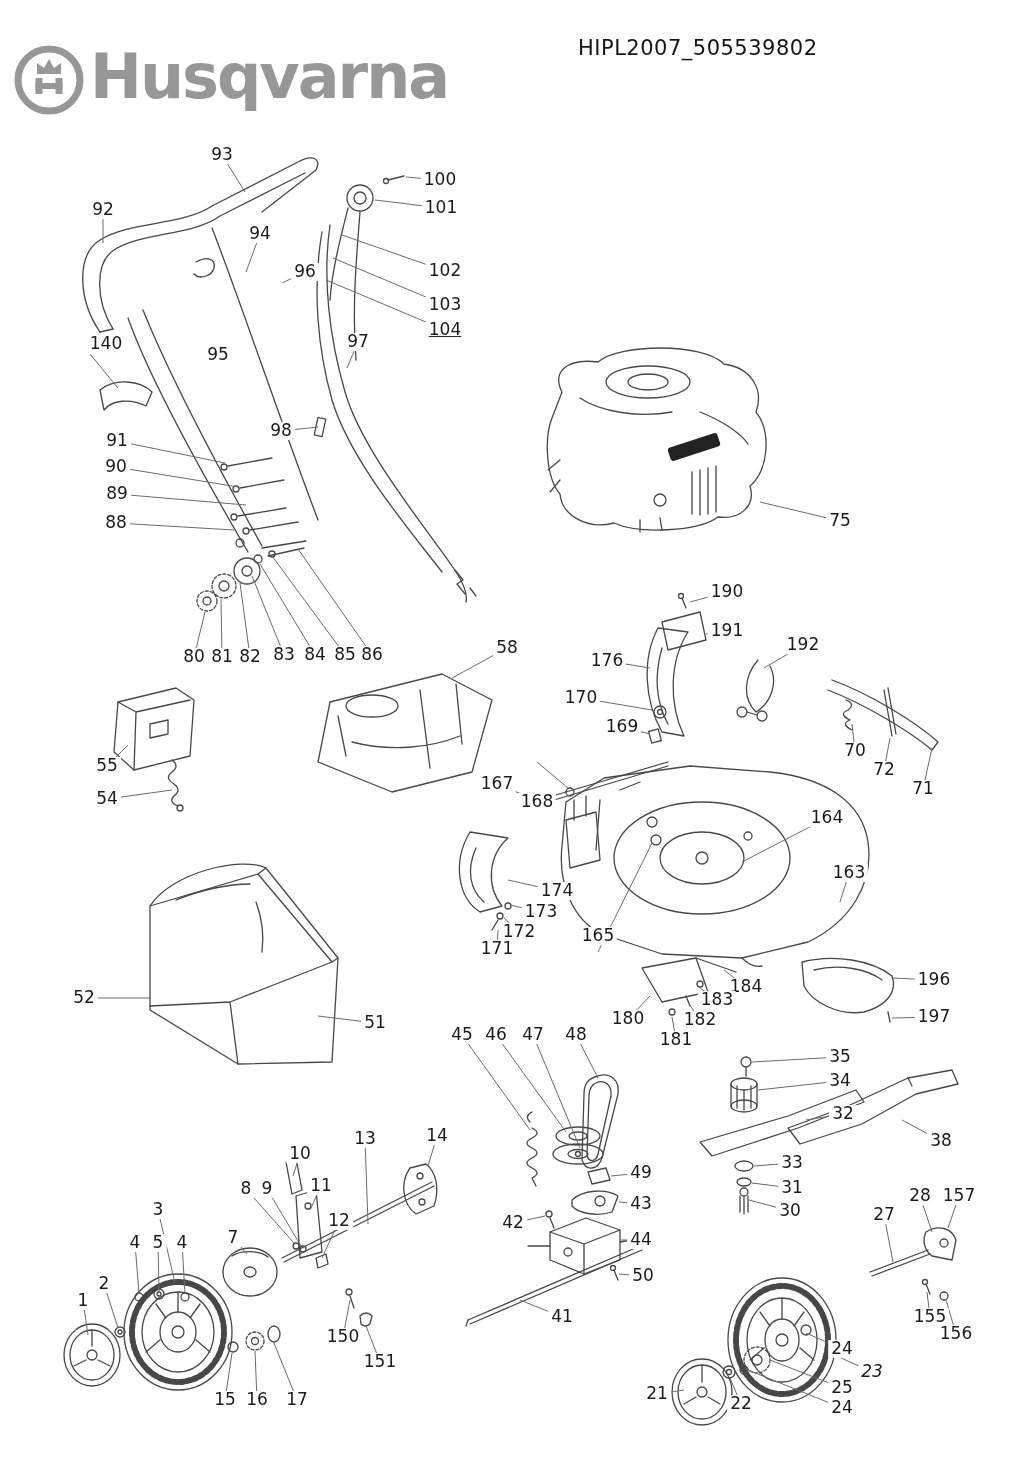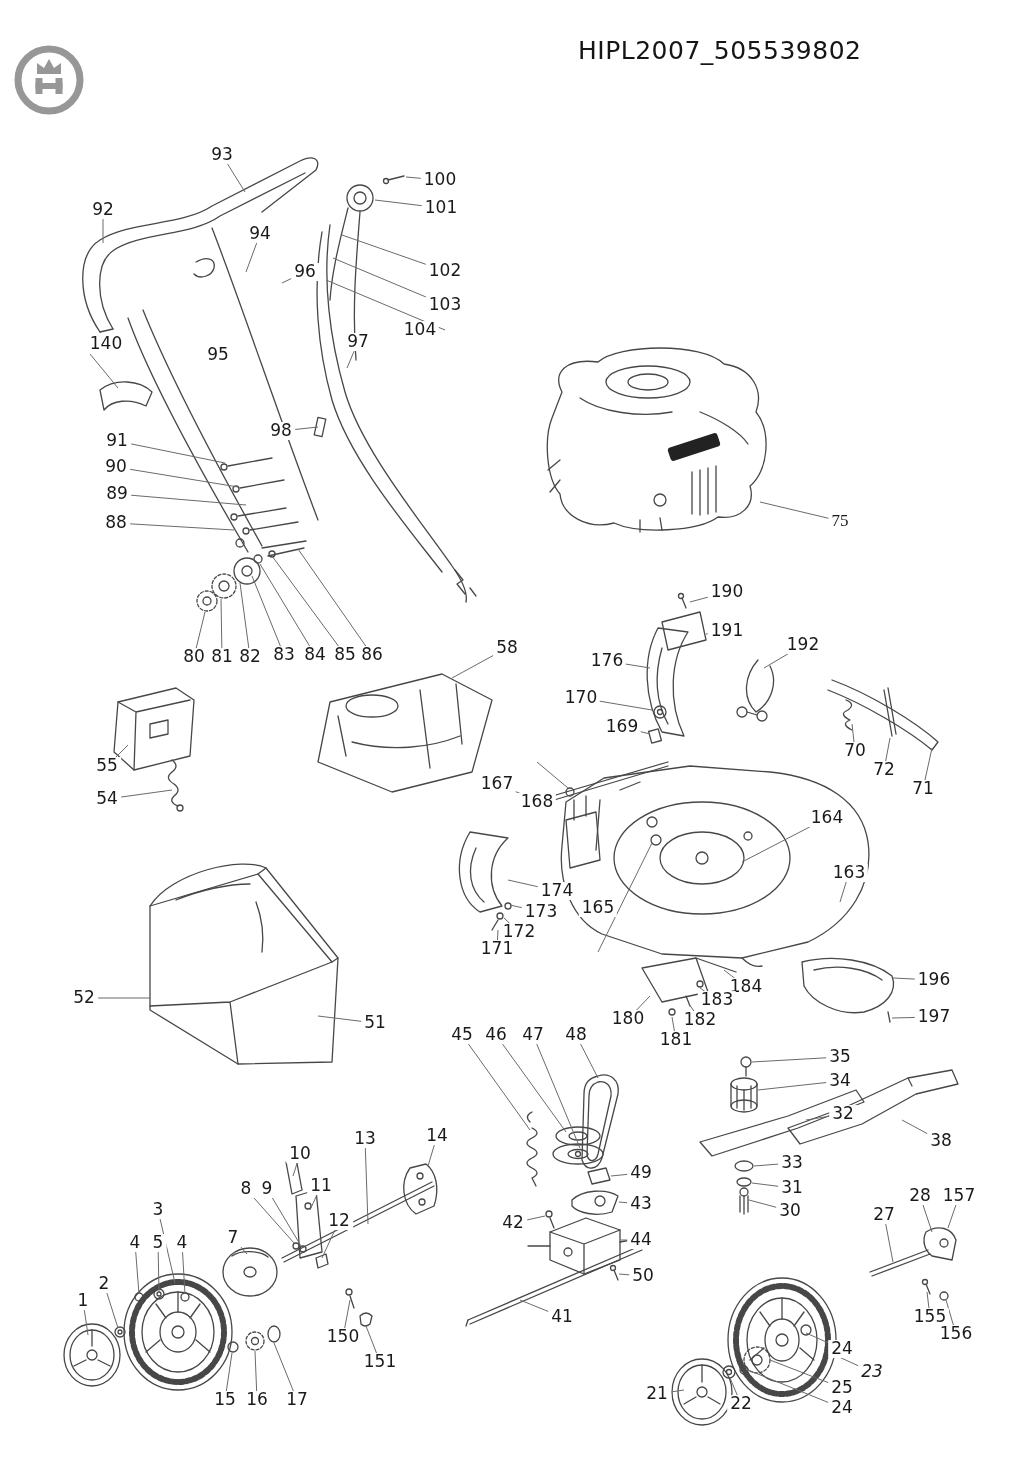--- a/index.html
+++ b/index.html
@@ -14,21 +14,21 @@
   #art,#leaders{position:absolute;left:0;top:0;z-index:1;}
   #leaders{z-index:2;}
   #art *{vector-effect:non-scaling-stroke;}
   #art g{stroke:var(--line);fill:none;stroke-width:1.3;stroke-linecap:round;stroke-linejoin:round;}
   #leaders line{stroke:var(--leader);stroke-width:1;}
   #callouts{position:absolute;left:0;top:0;width:100%;height:100%;z-index:3;}
   .callout{position:absolute;transform:translate(-50%,-50%);font-size:17px;color:var(--label);
            background:#fff;padding:0 3px;line-height:1.05;white-space:nowrap;}
   .brand{position:absolute;left:14px;top:34px;display:flex;align-items:center;z-index:4;}
   .brand .word{font-size:62px;font-weight:bold;color:var(--logo);letter-spacing:-2px;margin-left:6px;}
-  .doc-title{position:absolute;left:578px;top:36px;font-size:25px;color:#151515;z-index:4;letter-spacing:0.5px;}
+  .doc-title{position:absolute;left:578px;top:36px;font-size:21px;color:#151515;z-index:4;letter-spacing:0.5px;}
 </style>
 </head>
 <body>
 
 <div class="stage">
 
   <svg id="art" width="1024" height="1470" viewBox="0 0 1024 1470">
     <g>
       <path d="M100,332 C78,300 76,255 100,240 C130,221 182,226 212,206 L300,161 C312,155 322,158 316,170 L262,212"></path>
       <path d="M113,329 C96,302 94,263 114,250 C142,232 192,236 220,216 L305,173"></path>
@@ -444,30 +444,30 @@
 
   <div id="callouts">
       <div class="callout" style="left: 222px; top: 155px;">93</div>
       <div class="callout" style="left: 440px; top: 180px;">100</div>
       <div class="callout" style="left: 441px; top: 208px;">101</div>
       <div class="callout" style="left: 103px; top: 210px;">92</div>
       <div class="callout" style="left: 260px; top: 234px;">94</div>
       <div class="callout" style="left: 305px; top: 272px;">96</div>
       <div class="callout" style="left: 445px; top: 271px;">102</div>
       <div class="callout" style="left: 445px; top: 305px;">103</div>
-      <div class="callout" style="left: 420px; top: 330px;">104</div>
+      <div class="callout" style="left: 445px; top: 330px; text-decoration: underline;">104</div>
       <div class="callout" style="left: 90px; top: 344px; margin-left: 16px;">140</div>
       <div class="callout" style="left: 218px; top: 355px;">95</div>
       <div class="callout" style="left: 358px; top: 342px;">97</div>
       <div class="callout" style="left: 281px; top: 431px;">98</div>
       <div class="callout" style="left: 117px; top: 441px;">91</div>
       <div class="callout" style="left: 116px; top: 467px;">90</div>
       <div class="callout" style="left: 117px; top: 494px;">89</div>
       <div class="callout" style="left: 116px; top: 523px;">88</div>
-      <div class="callout" style="left: 840px; top: 521px; font-family: Liberation Serif, serif;">75</div>
+      <div class="callout" style="left: 840px; top: 521px;">75</div>
       <div class="callout" style="left: 194px; top: 657px;">80</div>
       <div class="callout" style="left: 222px; top: 657px;">81</div>
       <div class="callout" style="left: 250px; top: 657px;">82</div>
       <div class="callout" style="left: 284px; top: 655px;">83</div>
       <div class="callout" style="left: 315px; top: 655px;">84</div>
       <div class="callout" style="left: 345px; top: 655px;">85</div>
       <div class="callout" style="left: 372px; top: 655px;">86</div>
       <div class="callout" style="left: 507px; top: 648px;">58</div>
       <div class="callout" style="left: 727px; top: 592px;">190</div>
       <div class="callout" style="left: 727px; top: 631px;">191</div>
@@ -481,21 +481,21 @@
       <div class="callout" style="left: 537px; top: 762px; margin-top: 40px;">168</div>
       <div class="callout" style="left: 497px; top: 784px;">167</div>
       <div class="callout" style="left: 107px; top: 766px;">55</div>
       <div class="callout" style="left: 107px; top: 799px;">54</div>
       <div class="callout" style="left: 827px; top: 818px;">164</div>
       <div class="callout" style="left: 557px; top: 891px;">174</div>
       <div class="callout" style="left: 541px; top: 912px;">173</div>
       <div class="callout" style="left: 849px; top: 873px;">163</div>
       <div class="callout" style="left: 519px; top: 932px;">172</div>
       <div class="callout" style="left: 497px; top: 949px;">171</div>
-      <div class="callout" style="left: 598px; top: 908px; text-align: right;">165</div>
+      <div class="callout" style="left: 598px; top: 936px; text-align: right;">165</div>
       <div class="callout" style="left: 84px; top: 998px;">52</div>
       <div class="callout" style="left: 375px; top: 1023px;">51</div>
       <div class="callout" style="left: 934px; top: 980px;">196</div>
       <div class="callout" style="left: 934px; top: 1017px;">197</div>
       <div class="callout" style="left: 628px; top: 1019px;">180</div>
       <div class="callout" style="left: 746px; top: 987px;">184</div>
       <div class="callout" style="left: 717px; top: 1000px;">183</div>
       <div class="callout" style="left: 700px; top: 1020px;">182</div>
       <div class="callout" style="left: 676px; top: 1040px;">181</div>
       <div class="callout" style="left: 462px; top: 1035px;">45</div>
@@ -548,17 +548,18 @@
     </div>
 
   <div class="brand">
     <svg width="70" height="84" viewBox="0 0 70 84">
       <circle cx="35" cy="46" r="31" fill="none" stroke="#979797" stroke-width="7"></circle>
       <path d="M23,40 L23,29 L30,34 L35,25 L40,34 L47,29 L47,40 Z" fill="#979797"></path>
       <rect x="21.5" y="44" width="7" height="16" fill="#979797"></rect>
       <rect x="41.5" y="44" width="7" height="16" fill="#979797"></rect>
       <rect x="21.5" y="49" width="27" height="6" fill="#979797"></rect>
     </svg>
+    <span class="word">Husqvarna</span>
   </div>
 
   <div class="doc-title">HIPL2007_505539802</div>
 
 </div>
 
 </body></html>

